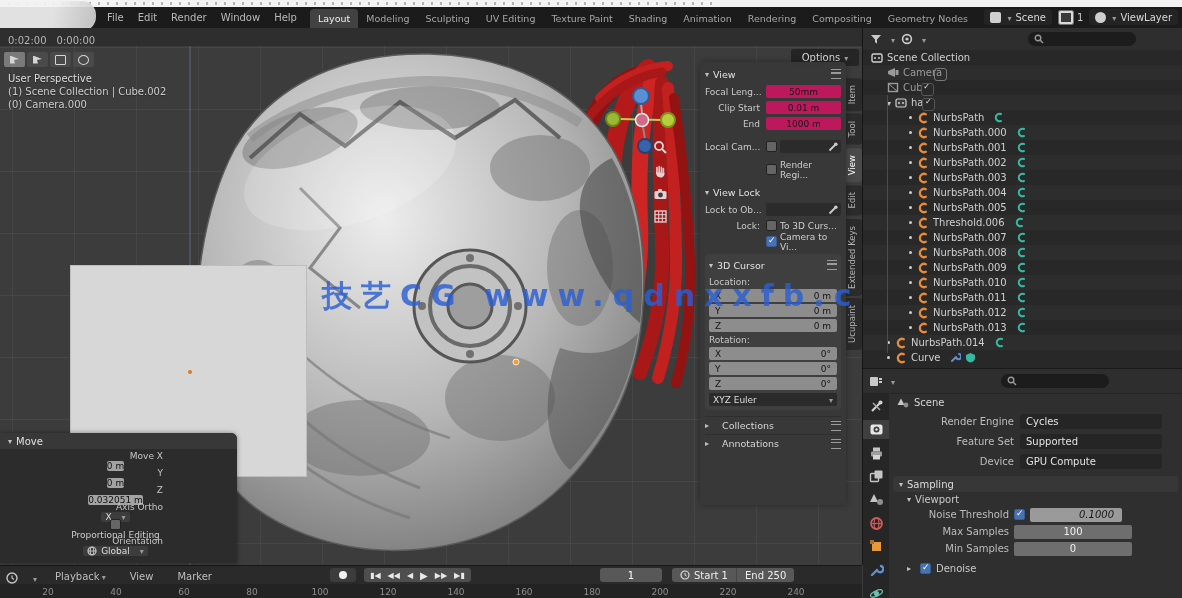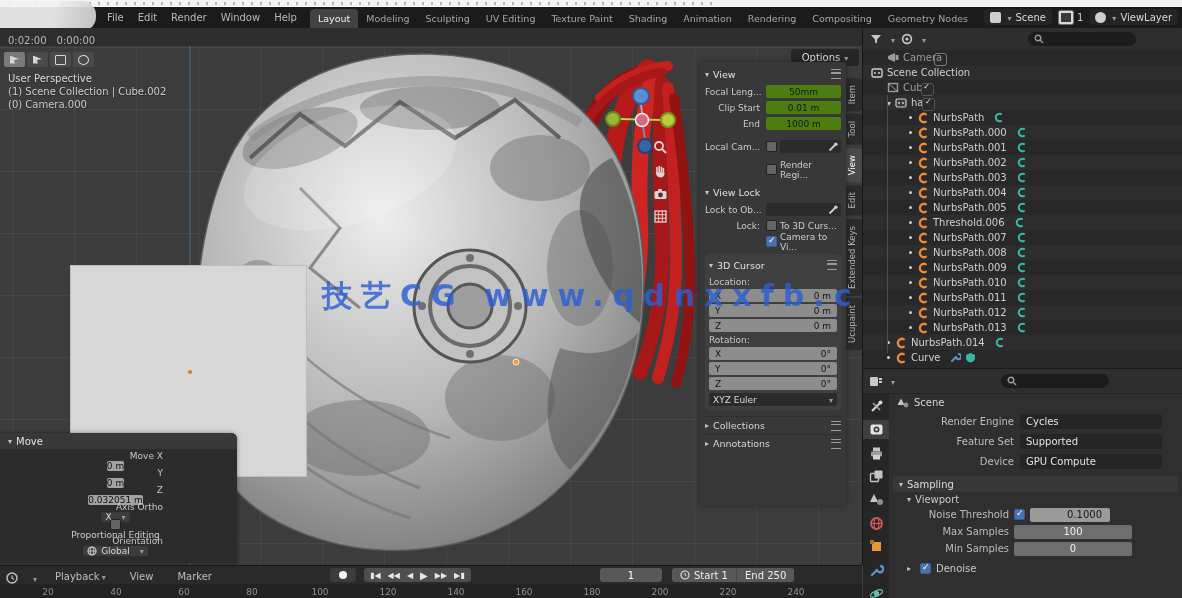--- a/index.html
+++ b/index.html
@@ -45,27 +45,27 @@
   .burger{width:10px;height:8px;border-top:1.6px solid #9b9b9b;border-bottom:1.6px solid #9b9b9b;position:relative;flex:none;}
   .burger::after{content:"";position:absolute;left:0;top:2.2px;width:10px;height:1.6px;background:#9b9b9b;}
   .caret-o::before{content:"▾";color:#c3c3c3;font-size:8px;margin-right:4px;}
   .caret-c::before{content:"▸";color:#c3c3c3;font-size:8px;margin-right:4px;}
   
   #n-panel{left:700px;top:62px;width:146px;height:443px;background:rgba(56,56,56,.97);border-radius:4px;box-sizing:border-box;padding:3px 5px;z-index:30;box-shadow:0 0 6px rgba(0,0,0,.35);}
   .np-h{display:flex;align-items:center;height:18px;color:#e2e2e2;font-size:9.5px;}
   .np-h .sp{flex:1;}
   .np-row{display:flex;align-items:center;height:15px;margin:1px 0;gap:3px;}
   .np-lbl{width:55px;text-align:right;padding-right:3px;color:#c9c9c9;font-size:9px;white-space:nowrap;overflow:hidden;flex:none;}
-  .np-field{flex:1;height:13px;background:#4d7c0f;border-radius:2px;color:#151515;font-size:9px;display:flex;align-items:center;justify-content:center;}
+  .np-field{flex:1;height:13px;background:#be185d;border-radius:2px;color:#151515;font-size:9px;display:flex;align-items:center;justify-content:center;}
   .np-field.dark{background:#2b2b2b;color:#dcdcdc;justify-content:flex-start;padding:0 4px;position:relative;}
   .np-field.dark .pick{position:absolute;right:3px;top:2px;}
   .np-sub{margin-top:5px;background:#3f3f3f;border-radius:4px;padding:2px 4px;}
   .axis-row{display:flex;align-items:center;justify-content:space-between;height:13px;background:#8d8d8d;border-radius:2px;margin:2px 0;padding:0 6px;color:#151515;font-size:9px;}
   .np-sec-label{color:#c9c9c9;font-size:9px;margin:3px 0 1px;}
-  .np-foot{display:flex;align-items:center;height:17px;border-top:1px solid #2e2e2e;color:#d5d5d5;font-size:9.5px;gap:0;}
+  .np-foot{display:flex;align-items:center;height:17px;border-top:1px solid #2e2e2e;color:#d5d5d5;font-size:9.5px;gap:9px;}
   .np-foot .sp{flex:1;}
   
   #n-tabs{left:846px;top:78px;width:16px;z-index:25;display:flex;flex-direction:column;gap:3px;}
   .ntab{writing-mode:vertical-rl;transform:rotate(180deg);background:#2b2b2b;color:#b5b5b5;font-size:8.5px;border-radius:3px 0 0 3px;padding:7px 1px;text-align:center;white-space:nowrap;}
   .ntab.active{background:#4a4a4a;color:#fff;}
   
   #move-panel{left:0;top:433px;width:237px;height:130px;background:#2c2c2c;border-radius:0 6px 0 0;box-sizing:border-box;z-index:20;box-shadow:0 0 5px rgba(0,0,0,.4);}
   #move-panel .hd{height:16px;background:#383838;border-radius:0 6px 0 0;display:flex;align-items:center;padding-left:8px;color:#e0e0e0;}
   .mv-row{display:flex;align-items:center;height:15px;margin:2px 6px 2px 0;flex-direction:column;}
   .mv-lbl{width:95px;text-align:right;color:#c6c6c6;font-size:9px;flex:none;}
@@ -485,35 +485,35 @@
         </svg>
       <span class="arr"></span>
       <div class="searchbox" style="margin-left:96px;">
         <svg width="10" height="10">
             <circle cx="4" cy="4" r="2.8" fill="none" stroke="#999" stroke-width="1.4"></circle>
             <line x1="6" y1="6" x2="9" y2="9" stroke="#999" stroke-width="1.4"></line>
           </svg>
       </div>
     </div>
     <div id="ol-rows">
-      <div class="ol-row lvl1">
-        <svg width="12" height="11">
-            <path d="M1 4 l7 -3 v9 l-7 -3 z" fill="#9a9a9a"></path>
-            <rect x="8.5" y="3" width="3" height="5" fill="#9a9a9a"></rect>
-          </svg>
-        <span class="ol-name dim">Camera</span>
-        <span class="ol-right olcb"></span>
-      </div>
       <div class="ol-row lvl0">
         <svg width="12" height="11">
             <rect x="1" y="2" width="10" height="8" rx="1.5" fill="none" stroke="#cfcfcf" stroke-width="1.4"></rect>
             <circle cx="4" cy="6" r="1" fill="#cfcfcf"></circle>
             <circle cx="8" cy="6" r="1" fill="#cfcfcf"></circle>
           </svg>
         <span class="ol-name">Scene Collection</span>
+      </div>
+      <div class="ol-row lvl1">
+        <svg width="12" height="11">
+            <path d="M1 4 l7 -3 v9 l-7 -3 z" fill="#9a9a9a"></path>
+            <rect x="8.5" y="3" width="3" height="5" fill="#9a9a9a"></rect>
+          </svg>
+        <span class="ol-name dim">Camera</span>
+        <span class="ol-right olcb"></span>
       </div>
       <div class="ol-row lvl1">
         <svg width="12" height="11">
             <rect x="1.5" y="1.5" width="9" height="8" fill="none" stroke="#9a9a9a" stroke-width="1.4"></rect>
             <line x1="1.5" y1="1.5" x2="10.5" y2="9.5" stroke="#9a9a9a"></line>
           </svg>
         <span class="ol-name dim">Cube</span>
         <span class="ol-right olcb on"></span>
       </div>
       <div class="ol-row lvl1">
@@ -822,21 +822,21 @@
         </div>
       <div class="pr-band caret-o">
         <span>Sampling</span>
         </div>
       <div class="pr-sub caret-o">
         <span>Viewport</span>
         </div>
       <div class="pr-vrow">
           <span class="pr-vlbl">Noise Threshold</span>
         <span class="cb on"></span>
-        <span class="pr-num lite" style="width:80px;">0.1000</span>
+        <span class="pr-num lite" style="width:92px;font-style:italic;">0.1000</span>
         </div>
       <div class="pr-vrow">
           <span class="pr-vlbl">Max Samples</span>
         <span class="pr-num">100</span>
         </div>
       <div class="pr-vrow">
           <span class="pr-vlbl">Min Samples</span>
         <span class="pr-num">0</span>
         </div>
       <div class="pr-sub caret-c" style="margin-top:4px;gap:5px;">

